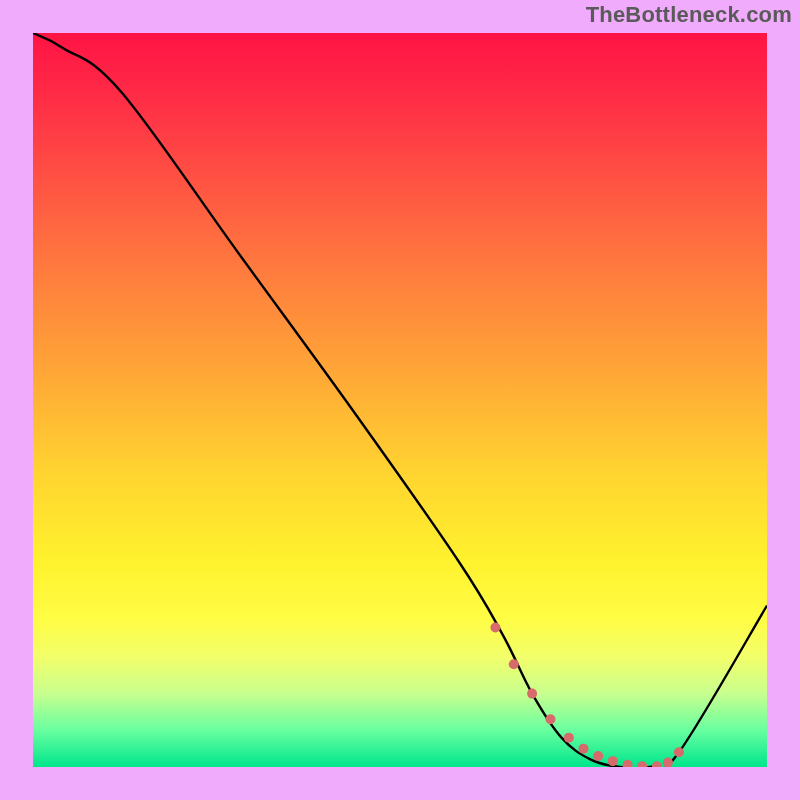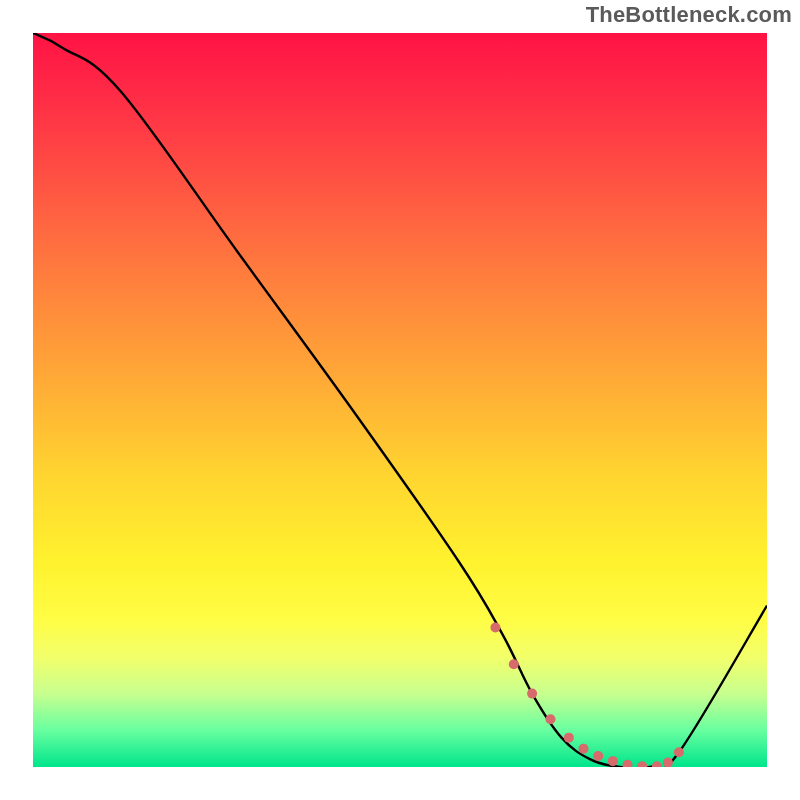--- a/index.html
+++ b/index.html
@@ -8,21 +8,21 @@
     background: #000;
     width: 800px;
     height: 800px;
     overflow: hidden;
     font-family: Arial, Helvetica, sans-serif;
   }
   .frame {
     position: relative;
     width: 800px;
     height: 800px;
-    background: #ffffff;
+    background: #f0abfc;
   }
   .watermark {
     position: absolute;
     top: 2px;
     right: 8px;
     color: #5a5a5a;
     font-size: 22px;
     font-weight: 600;
     letter-spacing: 0.2px;
   }

